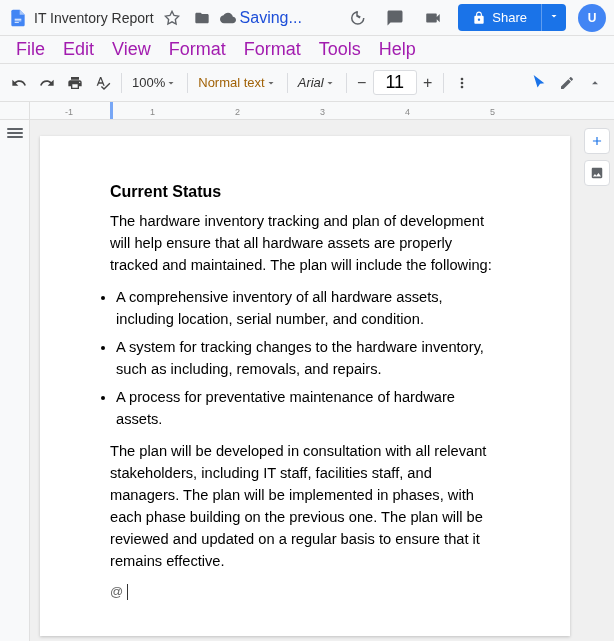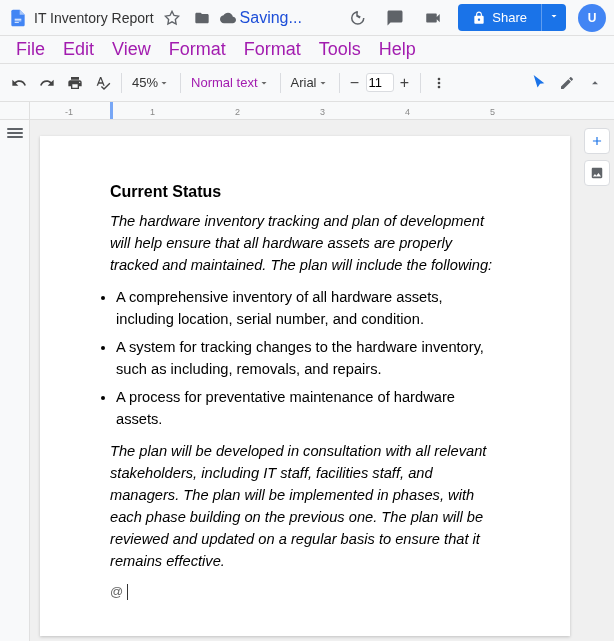--- a/index.html
+++ b/index.html
@@ -112,25 +112,25 @@
       font-size: 13px;
       color: #333;
       cursor: pointer;
     }
     .font-size-control {
       display: flex;
       align-items: center;
       gap: 1px;
     }
     .font-size-input {
-      width: 28px;
+      width: 44px;
       border: 1px solid #dadce0;
       border-radius: 3px;
-      text-align: left;
-      font-size: 13px;
+      text-align: center;
+      font-size: 18px;
       padding: 1px 2px;
     }
 
     
     .ruler {
       height: 18px;
       background: #f8f9fa;
       border-bottom: 1px solid #e0e0e0;
       position: relative;
       overflow: hidden;
@@ -196,21 +196,21 @@
       display: flex;
       align-items: center;
       justify-content: center;
       font-size: 14px;
       color: #5f6368;
     }
 
     
     .doc-content { font-size: 11pt; line-height: 1.5; color: #000; }
     .doc-h2 { font-size: 12pt; font-weight: bold; margin-bottom: 6px; margin-top: 4px; }
-    .doc-p { margin-bottom: 10px; font-size: 11pt; font-style: italic; }
+    .doc-p { margin-bottom: 10px; font-size: 11pt; }
     .doc-ul { margin-left: 6px; margin-bottom: 10px; }
     .doc-ul li { margin-bottom: 6px; font-size: 11pt; }
     .cursor-line { display: flex; align-items: center; margin-top: 4px; }
     .at-symbol { font-size: 13px; color: #666; margin-right: 4px; }
     .text-cursor { display: inline-block; width: 1px; height: 16px; background: #333; vertical-align: middle; }
 
     
     .saving-text { font-size: 16px; color: #1d4ed8; }
 
     
@@ -320,38 +320,38 @@
 
   <button class="toolbar-btn" title="Spell check">
     <svg width="16" height="16" viewBox="0 0 24 24" fill="#444">
       <path d="M12.45 16h2.09L9.43 3H7.57L2.46 16h2.09l1.12-3h5.64l1.14 3zm-6.02-5L8.5 5.48 10.57 11H6.43zm15.16.59l-8.09 8.08-3.18-3.17-1.41 1.41 4.59 4.59 9.5-9.5-1.41-1.41z"></path>
     </svg>
   </button>
 
   <div class="toolbar-divider"></div>
 
   <div class="zoom-control">
-    <span>45%</span>
+    <span>100%</span>
     <svg width="12" height="12" viewBox="0 0 24 24" fill="#666">
       <path d="M7 10l5 5 5-5z"></path>
     </svg>
   </div>
 
   <div class="toolbar-divider"></div>
 
   <div style="display:flex;align-items:center;border:1px solid transparent;border-radius:3px;padding:1px 4px;cursor:pointer;">
-    <span style="font-size:13px;color:#a21caf;">Normal text</span>
+    <span style="font-size:13px;color:#a16207;">Normal text</span>
     <svg width="12" height="12" viewBox="0 0 24 24" fill="#666">
       <path d="M7 10l5 5 5-5z"></path>
     </svg>
   </div>
 
   <div class="toolbar-divider"></div>
 
-  <div style="display:flex;align-items:center;border:1px solid transparent;border-radius:3px;padding:1px 4px;cursor:pointer;">
+  <div style="display:flex;align-items:center;border:1px solid transparent;border-radius:3px;padding:1px 4px;cursor:pointer;font-style:italic;">
     <span style="font-size:13px;color:#333;">Arial</span>
     <svg width="12" height="12" viewBox="0 0 24 24" fill="#666">
       <path d="M7 10l5 5 5-5z"></path>
     </svg>
   </div>
 
   <div class="toolbar-divider"></div>
 
   <div class="font-size-control">
     <button class="toolbar-btn" style="width:20px;min-width:20px;font-size:16px;">−</button>

